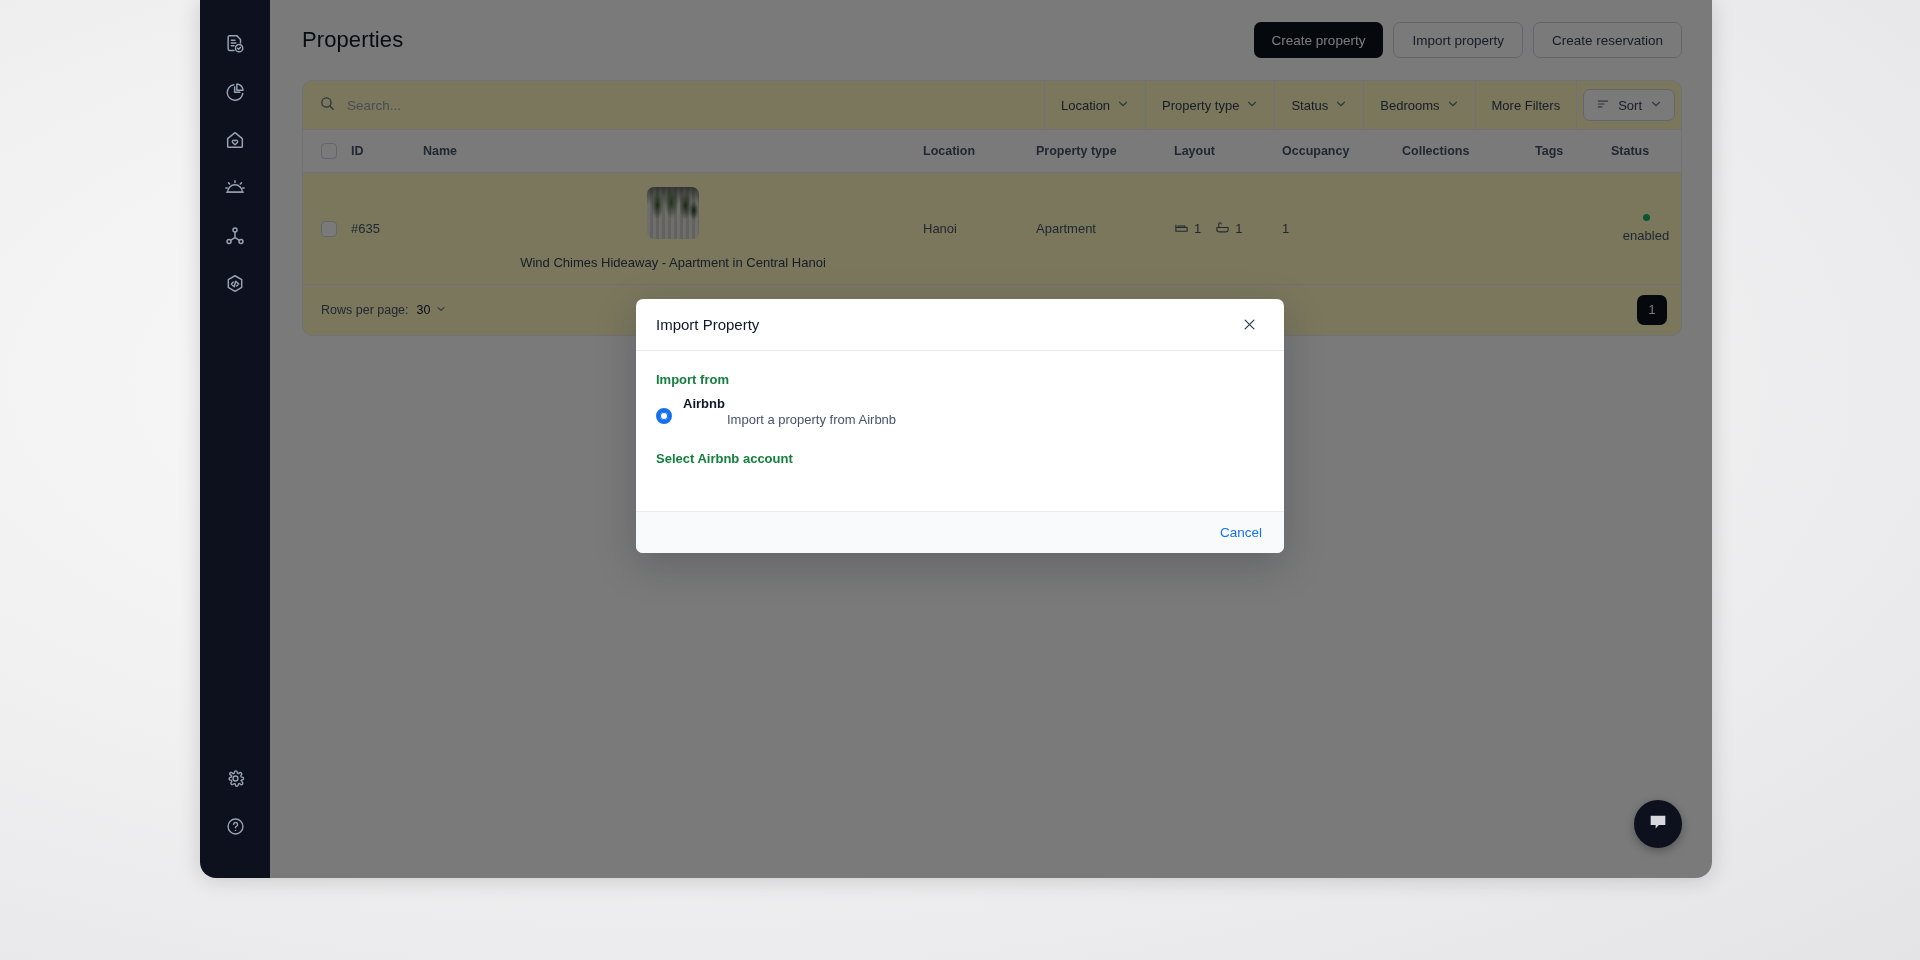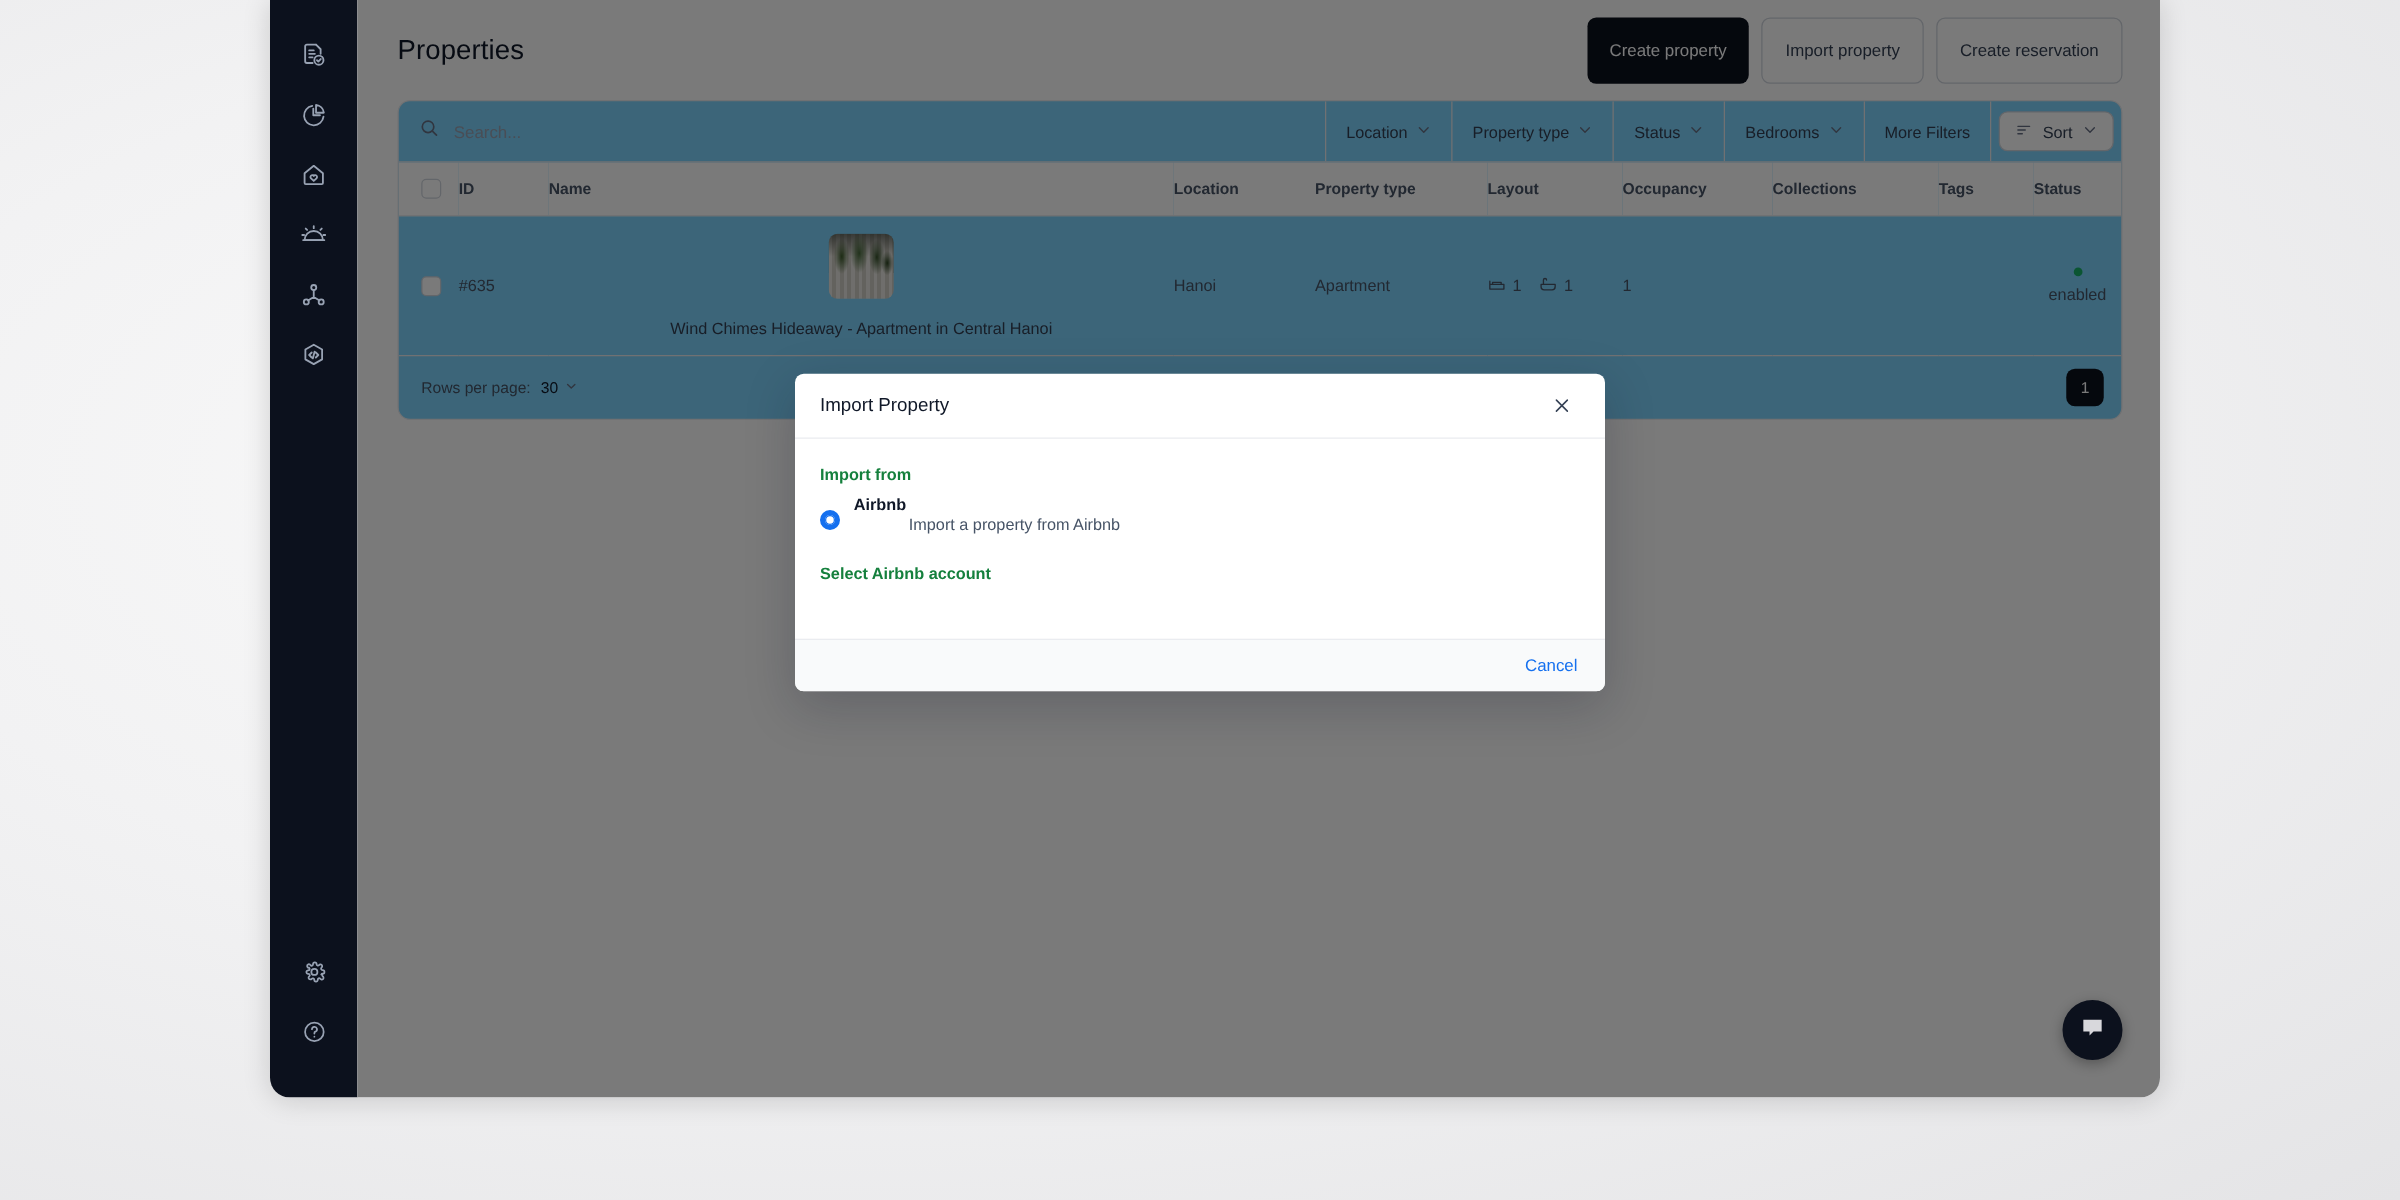--- a/index.html
+++ b/index.html
@@ -9,21 +9,21 @@
     font-family: "Liberation Sans", sans-serif;
   }
   body {
     background: radial-gradient(ellipse at 35% 40%, #fafafa 0%, #f2f2f3 45%, #e4e4e6 100%);
     position: relative;
   }
 
   
   #app-window {
     position: absolute;
-    left: 216px; top: 0px;
+    left: 200px; top: 0px;
     width: 1512px; height: 878px;
     border-radius: 0 0 16px 16px;
     overflow: hidden;
     display: flex;
     box-shadow: 0 2px 22px rgba(0,0,0,0.16);
   }
 
   
   #scrim {
     position: absolute; inset: 0;
@@ -70,37 +70,37 @@
     display: flex; align-items: center;
     padding: 0 30px 0 32px;
     flex: none;
   }
   #page-title {
     font-size: 22px; font-weight: 400; color: #101828;
     letter-spacing: .1px;
   }
   #header-actions { margin-left: auto; display: flex; gap: 10px; }
   .btn {
-    height: 53px;
+    height: 36px;
     padding: 0 18px;
     border-radius: 7px;
     font-size: 13.5px;
     display: flex; align-items: center; justify-content: center;
     cursor: pointer;
     white-space: nowrap;
   }
   .btn-primary { background: #0c111d; color: #fff; }
   .btn-secondary { background: #fff; color: #344054; border: 1px solid #d0d5dd; }
 
   
   #table-card {
     margin: 0 30px 0 32px;
     border: 1px solid #eaecf0;
     border-radius: 10px;
-    background: #7dd3fc;
+    background: #fef9c3;
     overflow: hidden;
     flex: none;
   }
 
   
   #toolbar {
     height: 49px;
     display: flex; align-items: stretch;
     border-bottom: 1px solid #eaecf0;
   }

